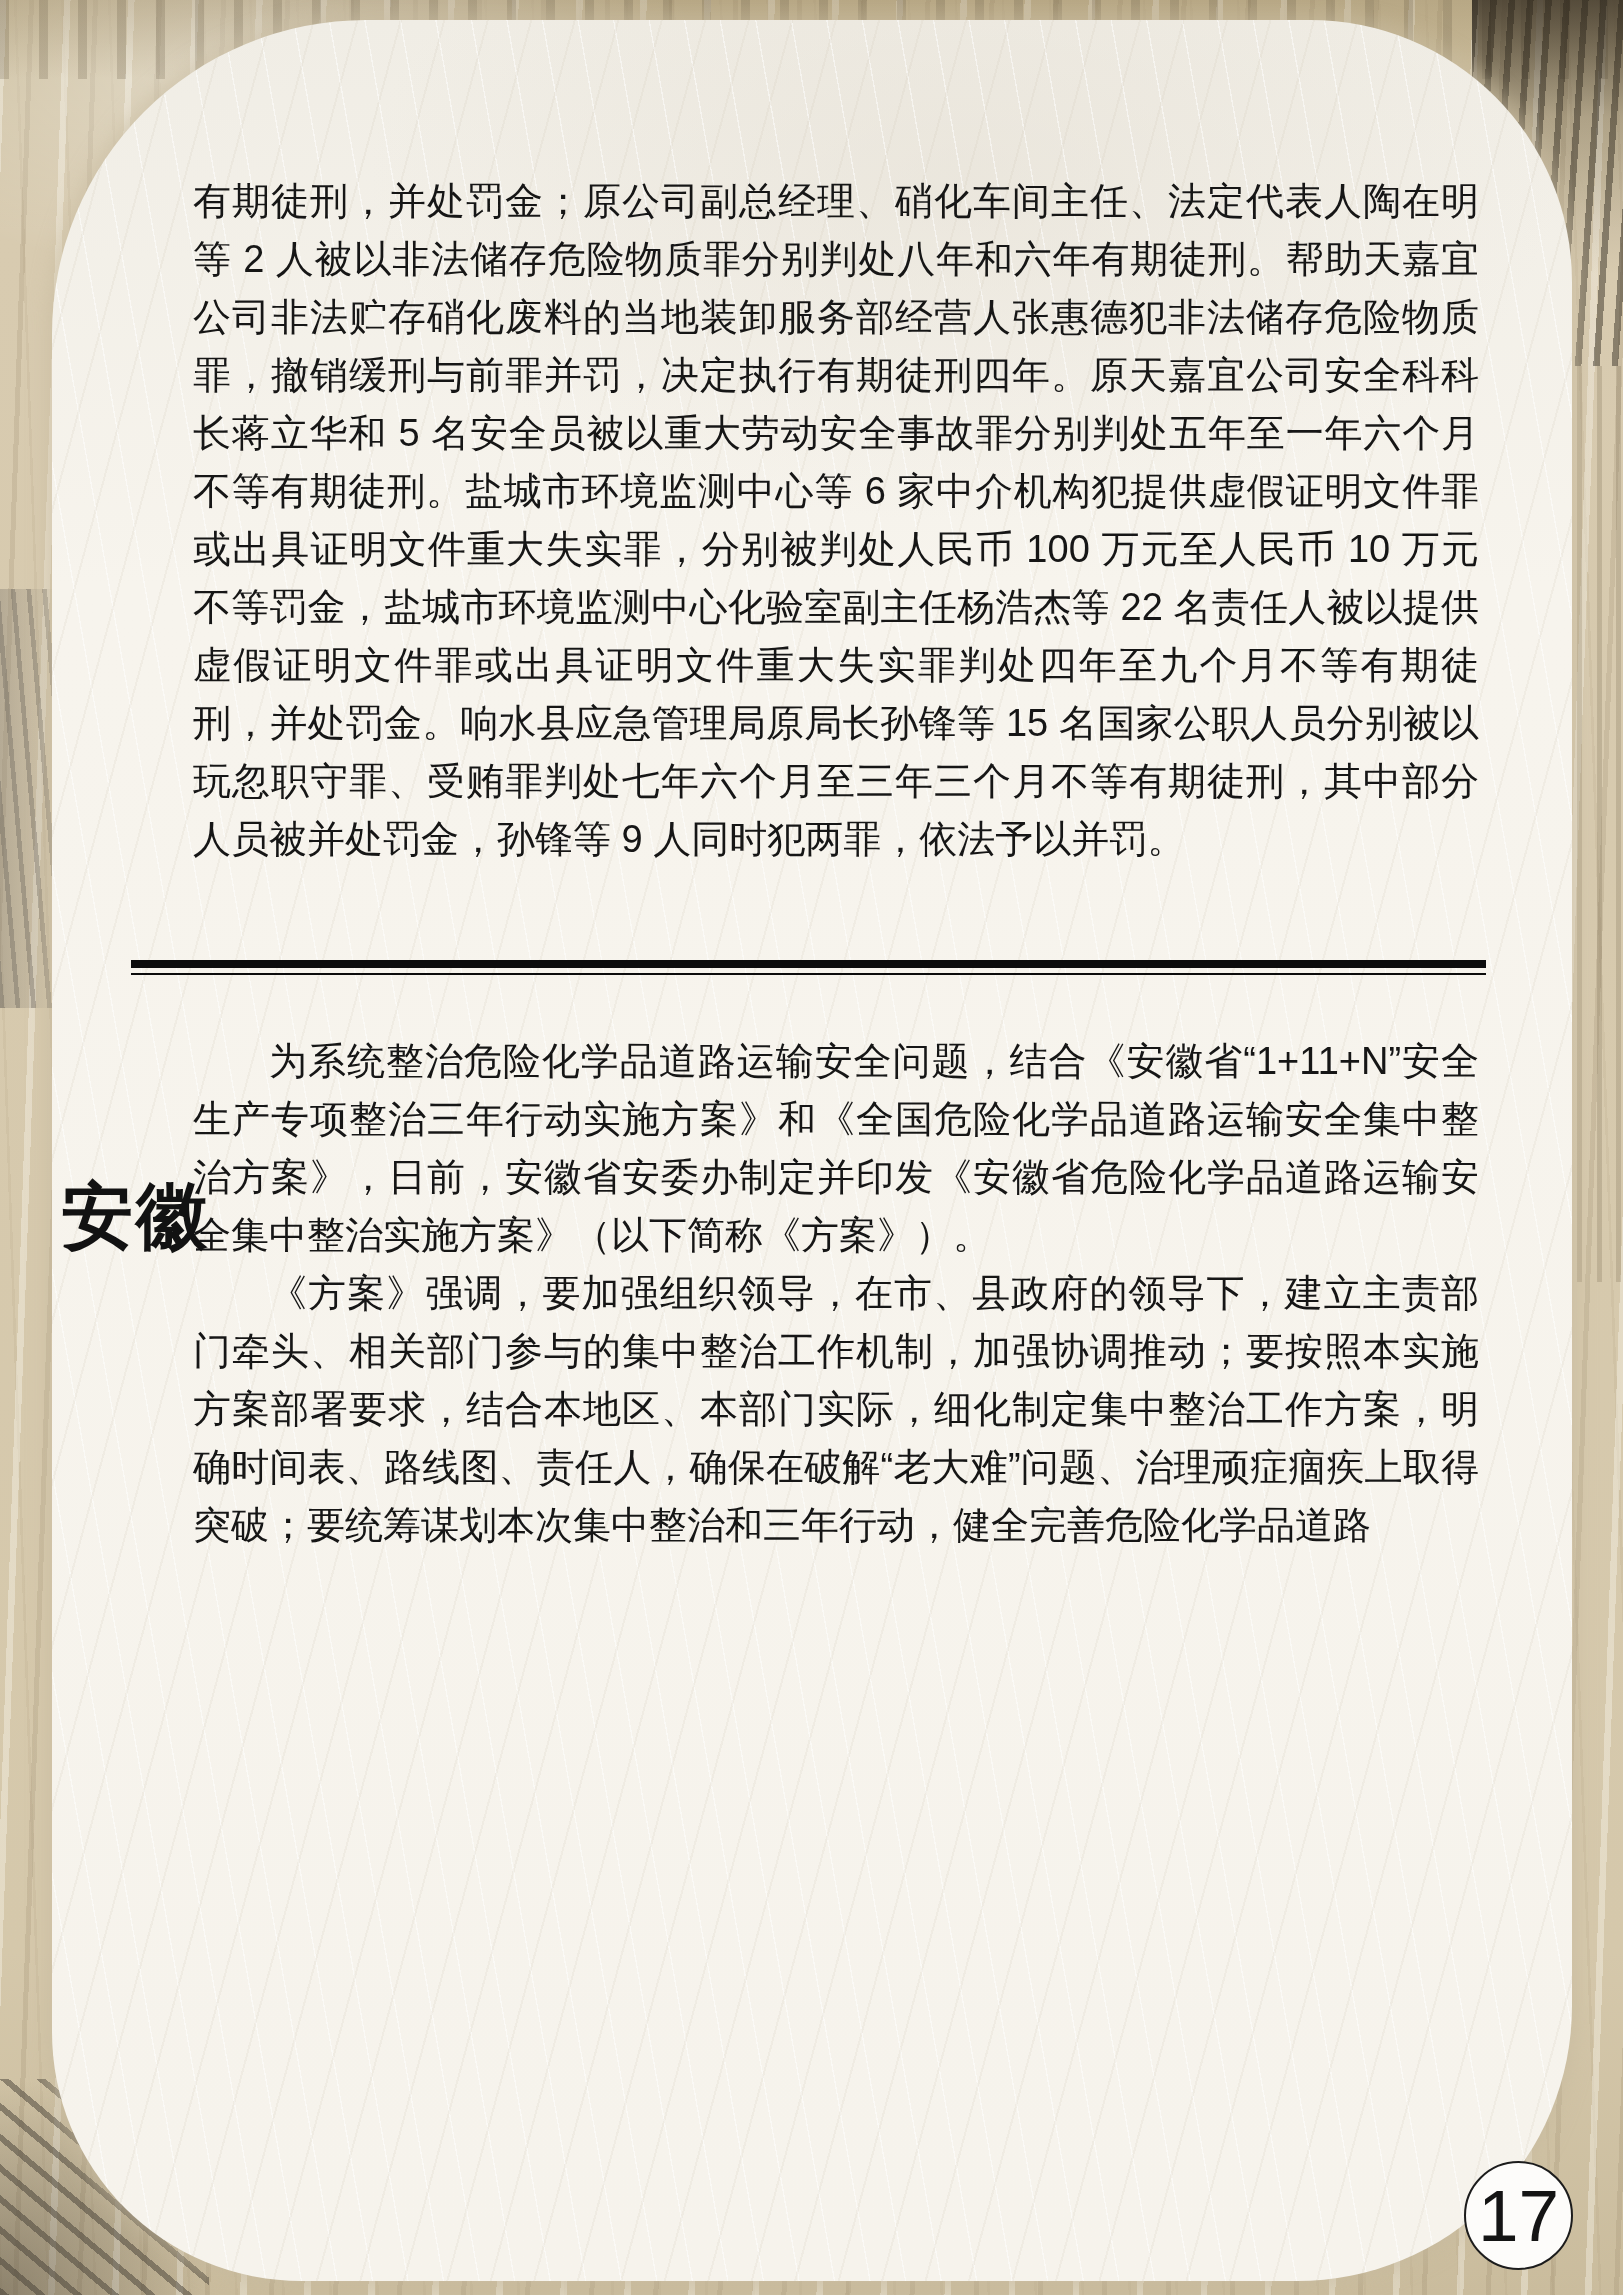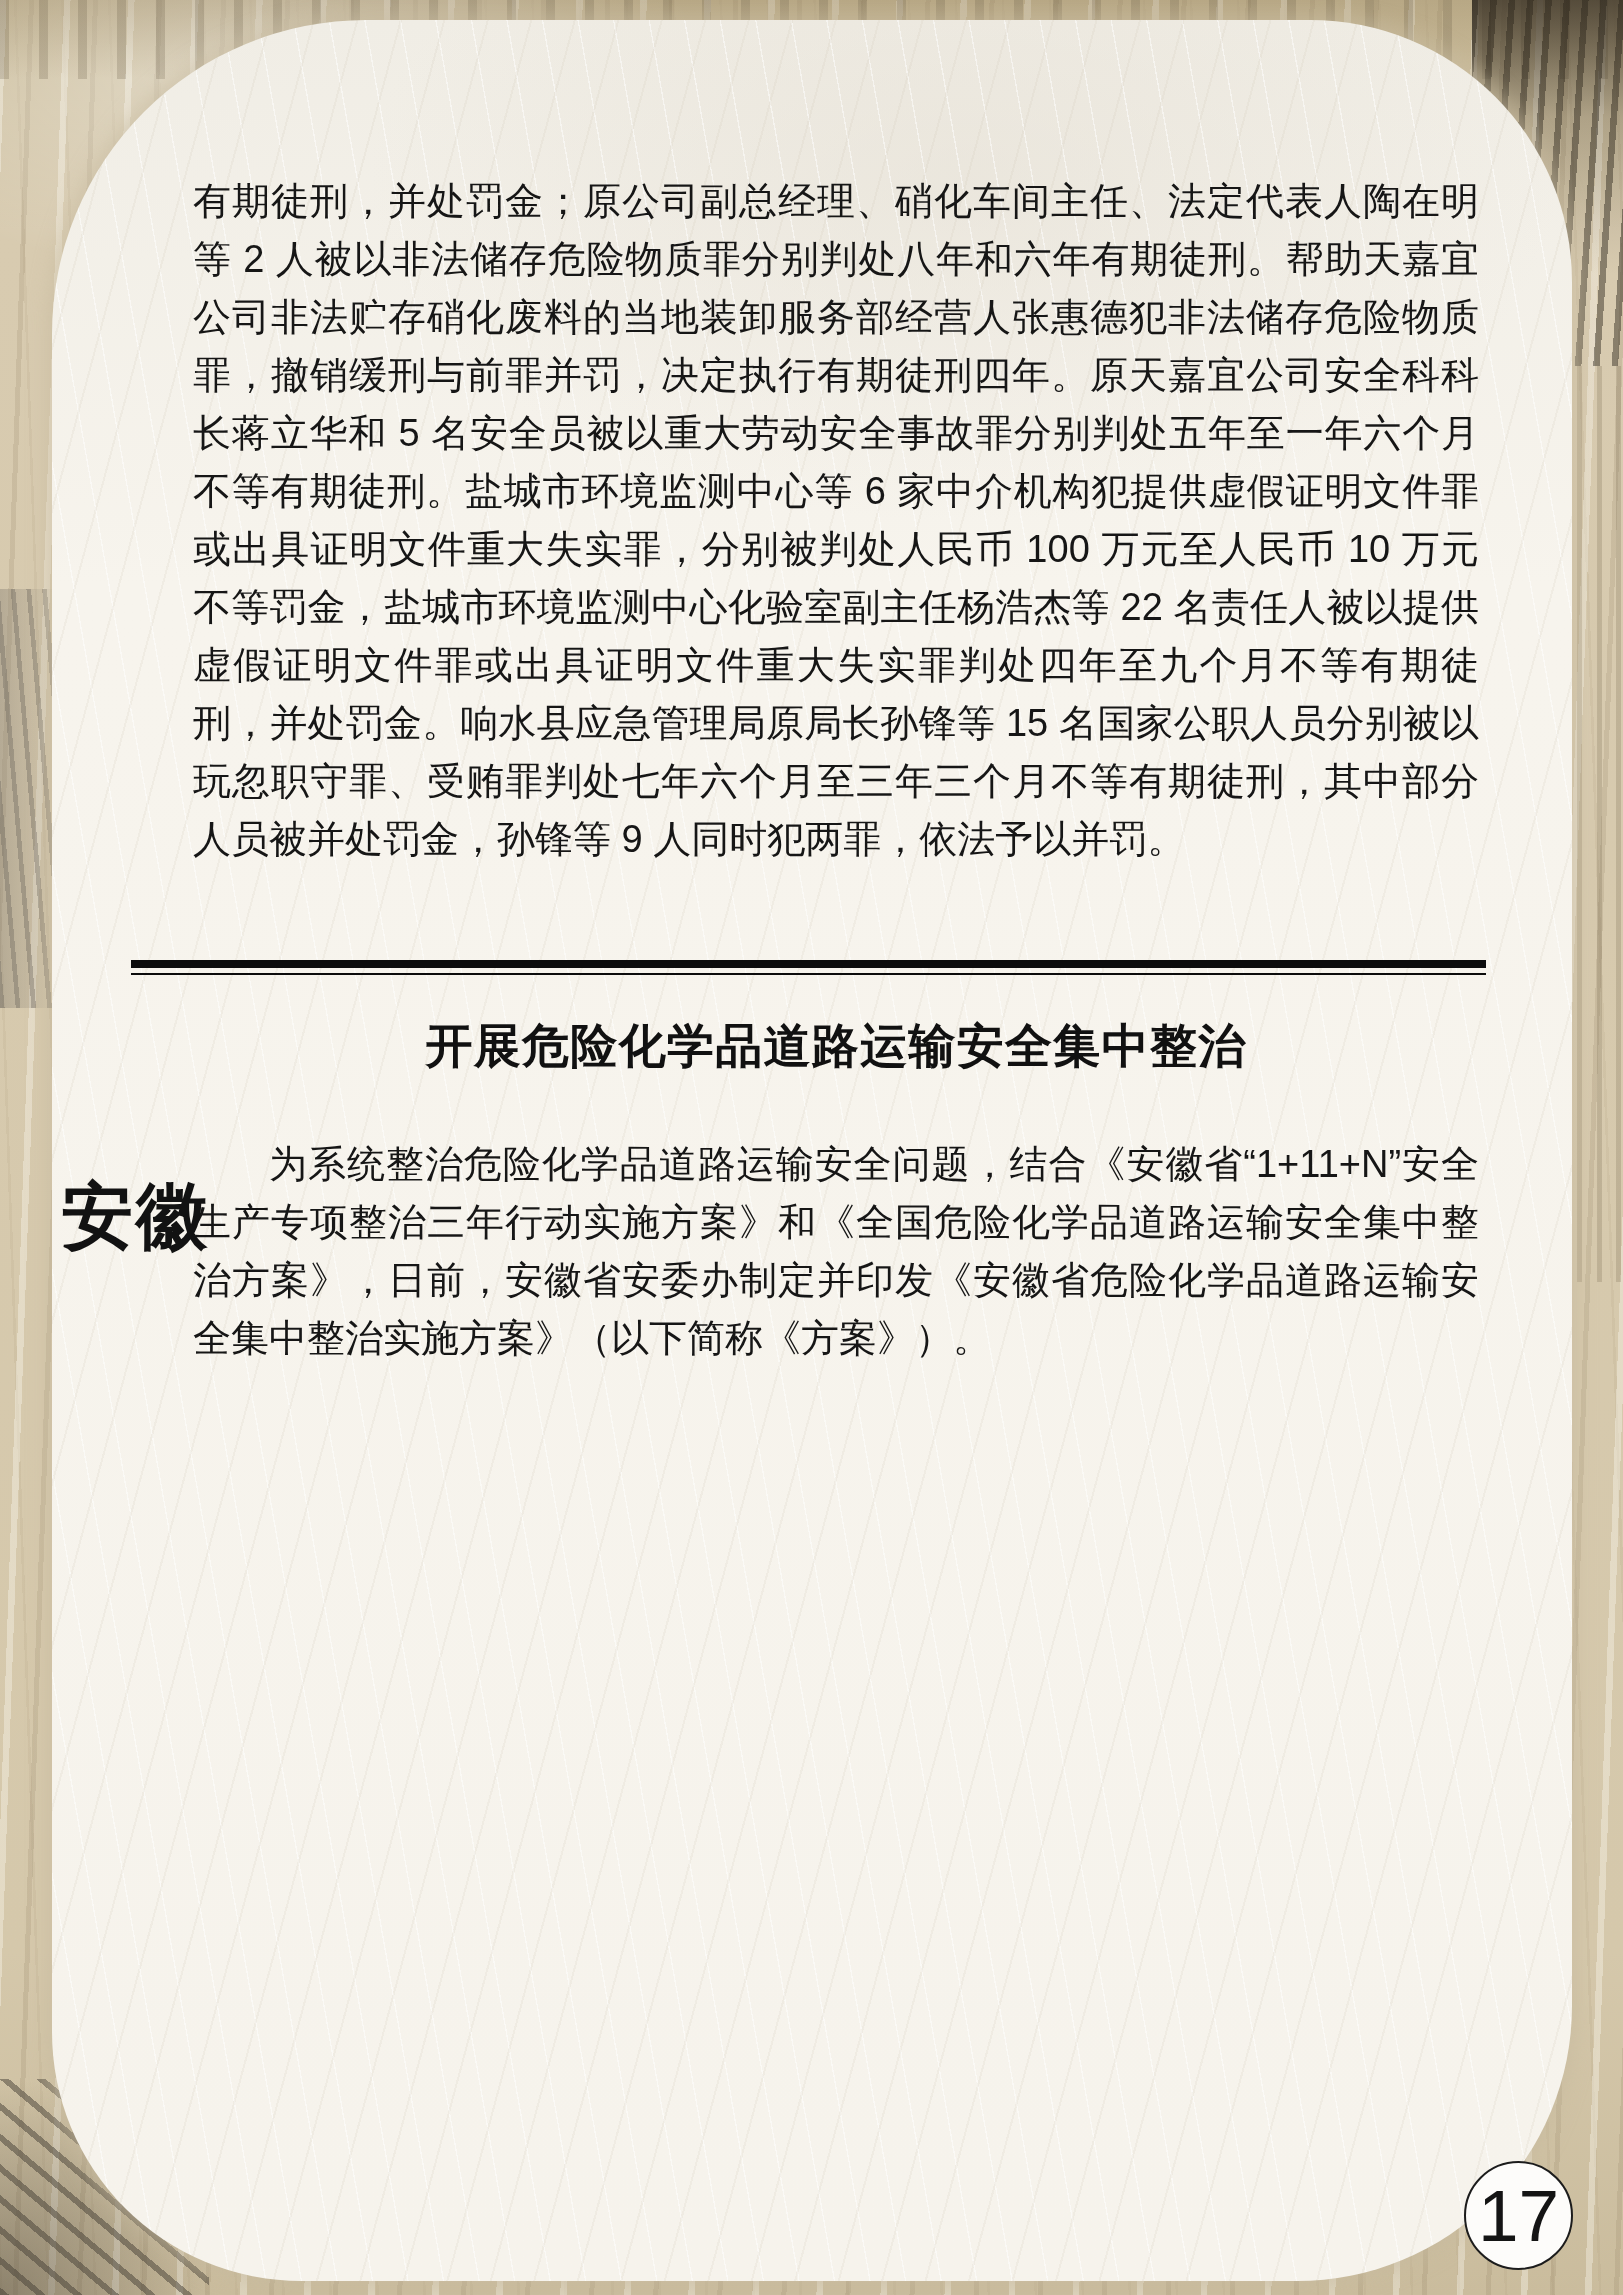--- a/index.html
+++ b/index.html
@@ -135,24 +135,24 @@
   <div class="tex tex-left-mid"></div>
   <div class="tex tex-bottom-left"></div>
   <div class="tex tex-right-col"></div>
 
   <div class="card">
 
     <p class="body-text">有期徒刑，并处罚金；原公司副总经理、硝化车间主任、法定代表人陶在明等 2 人被以非法储存危险物质罪分别判处八年和六年有期徒刑。帮助天嘉宜公司非法贮存硝化废料的当地装卸服务部经营人张惠德犯非法储存危险物质罪，撤销缓刑与前罪并罚，决定执行有期徒刑四年。原天嘉宜公司安全科科长蒋立华和 5 名安全员被以重大劳动安全事故罪分别判处五年至一年六个月不等有期徒刑。盐城市环境监测中心等 6 家中介机构犯提供虚假证明文件罪或出具证明文件重大失实罪，分别被判处人民币 100 万元至人民币 10 万元不等罚金，盐城市环境监测中心化验室副主任杨浩杰等 22 名责任人被以提供虚假证明文件罪或出具证明文件重大失实罪判处四年至九个月不等有期徒刑，并处罚金。响水县应急管理局原局长孙锋等 15 名国家公职人员分别被以玩忽职守罪、受贿罪判处七年六个月至三年三个月不等有期徒刑，其中部分人员被并处罚金，孙锋等 9 人同时犯两罪，依法予以并罚。</p>
 
     <div class="double-rule"></div>
 
-    <h1 class="article-title">开展危险化学品道路运输安全集中整治</h1>
 
     <div class="article-body">
       <p class="body-text indent">为系统整治危险化学品道路运输安全问题，结合《安徽省“1+11+N”安全生产专项整治三年行动实施方案》和《全国危险化学品道路运输安全集中整治方案》，日前，安徽省安委办制定并印发《安徽省危险化学品道路运输安全集中整治实施方案》（以下简称《方案》）。</p>
+      <p class="body-text indent">《方案》强调，要加强组织领导，在市、县政府的领导下，建立主责部门牵头、相关部门参与的集中整治工作机制，加强协调推动；要按照本实施方案部署要求，结合本地区、本部门实际，细化制定集中整治工作方案，明确时间表、路线图、责任人，确保在破解“老大难”问题、治理顽症痼疾上取得突破；要统筹谋划本次集中整治和三年行动，健全完善危险化学品道路</p>
     </div>
 
     <div class="region-label">安徽</div>
   </div>
 
   <div class="page-number">
     <span>17</span>
   </div>
 
 </div>

